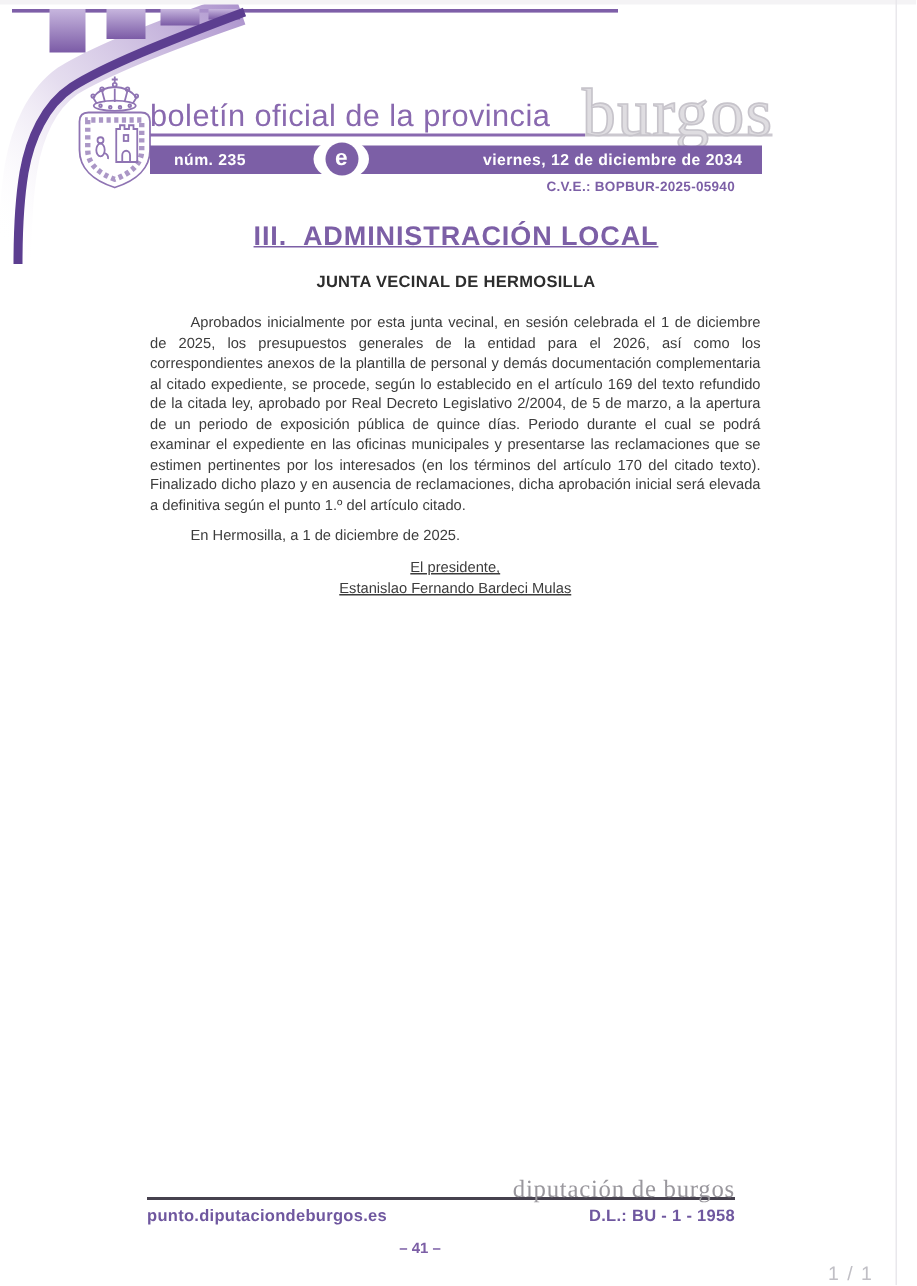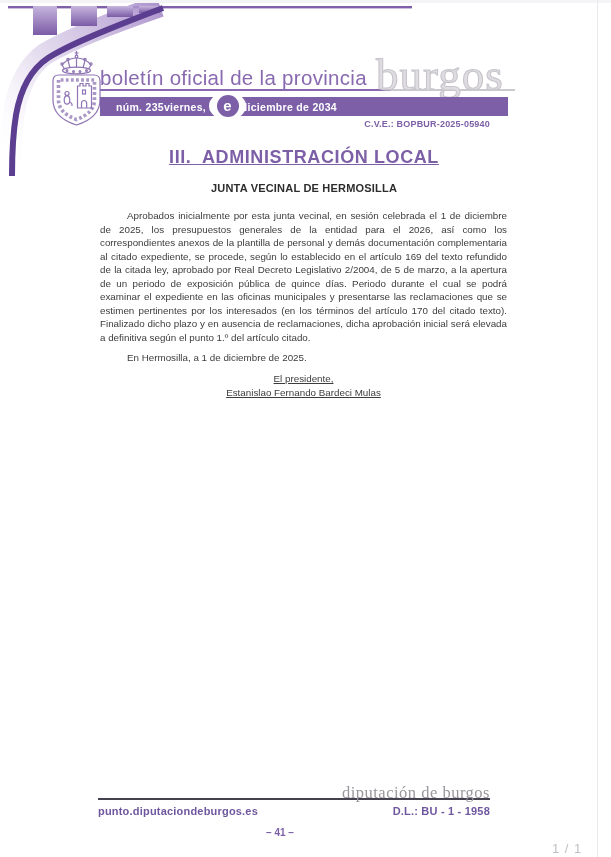--- a/index.html
+++ b/index.html
@@ -14,28 +14,28 @@
   .deco { position:absolute; left:0; top:0; }
   .emblem { position:absolute; left:46px; top:50px; }
 
   .masthead-title {
     position:absolute; left:100px; top:66px; width:320px;
     font-size:20.5px; letter-spacing:0.3px; color:#8969AF; white-space:nowrap;
   }
   .rule-purple { position:absolute; left:100px; top:89px; width:290px; height:2px; background:#8969AF; }
   .rule-gray   { position:absolute; left:390px; top:89px; width:125px; height:2px; background:#CBC8CF; }
   .masthead-brand {
-    position:absolute; left:376px; top:53px;
+    position:absolute; left:388px; top:53px;
     font-family:"Liberation Serif", serif; font-size:45px; line-height:1;
     color:#DFDDE1; -webkit-text-stroke:1.1px #C7C4CB; letter-spacing:1px;
   }
   .issue-bar {
     position:absolute; left:100px; top:97px; width:408px; height:19px;
     background:#7C5FA6; color:#fff; font-weight:bold; font-size:10.5px;
-    display:flex; justify-content:flex-start; align-items:center;
+    display:flex; justify-content:space-between; align-items:center;
   }
   .issue-bar .num  { padding-left:16px; letter-spacing:0.3px; }
   .issue-bar .date { padding-right:13px; letter-spacing:0.3px; }
   .e-badge {
     position:absolute; left:209px; top:92px; width:37px; height:28px;
     background:#fff; border-radius:50%;
     display:flex; align-items:center; justify-content:center;
   }
   .e-badge .e-circle {
     width:22px; height:22px; border-radius:50%; background:#7C5FA6;

